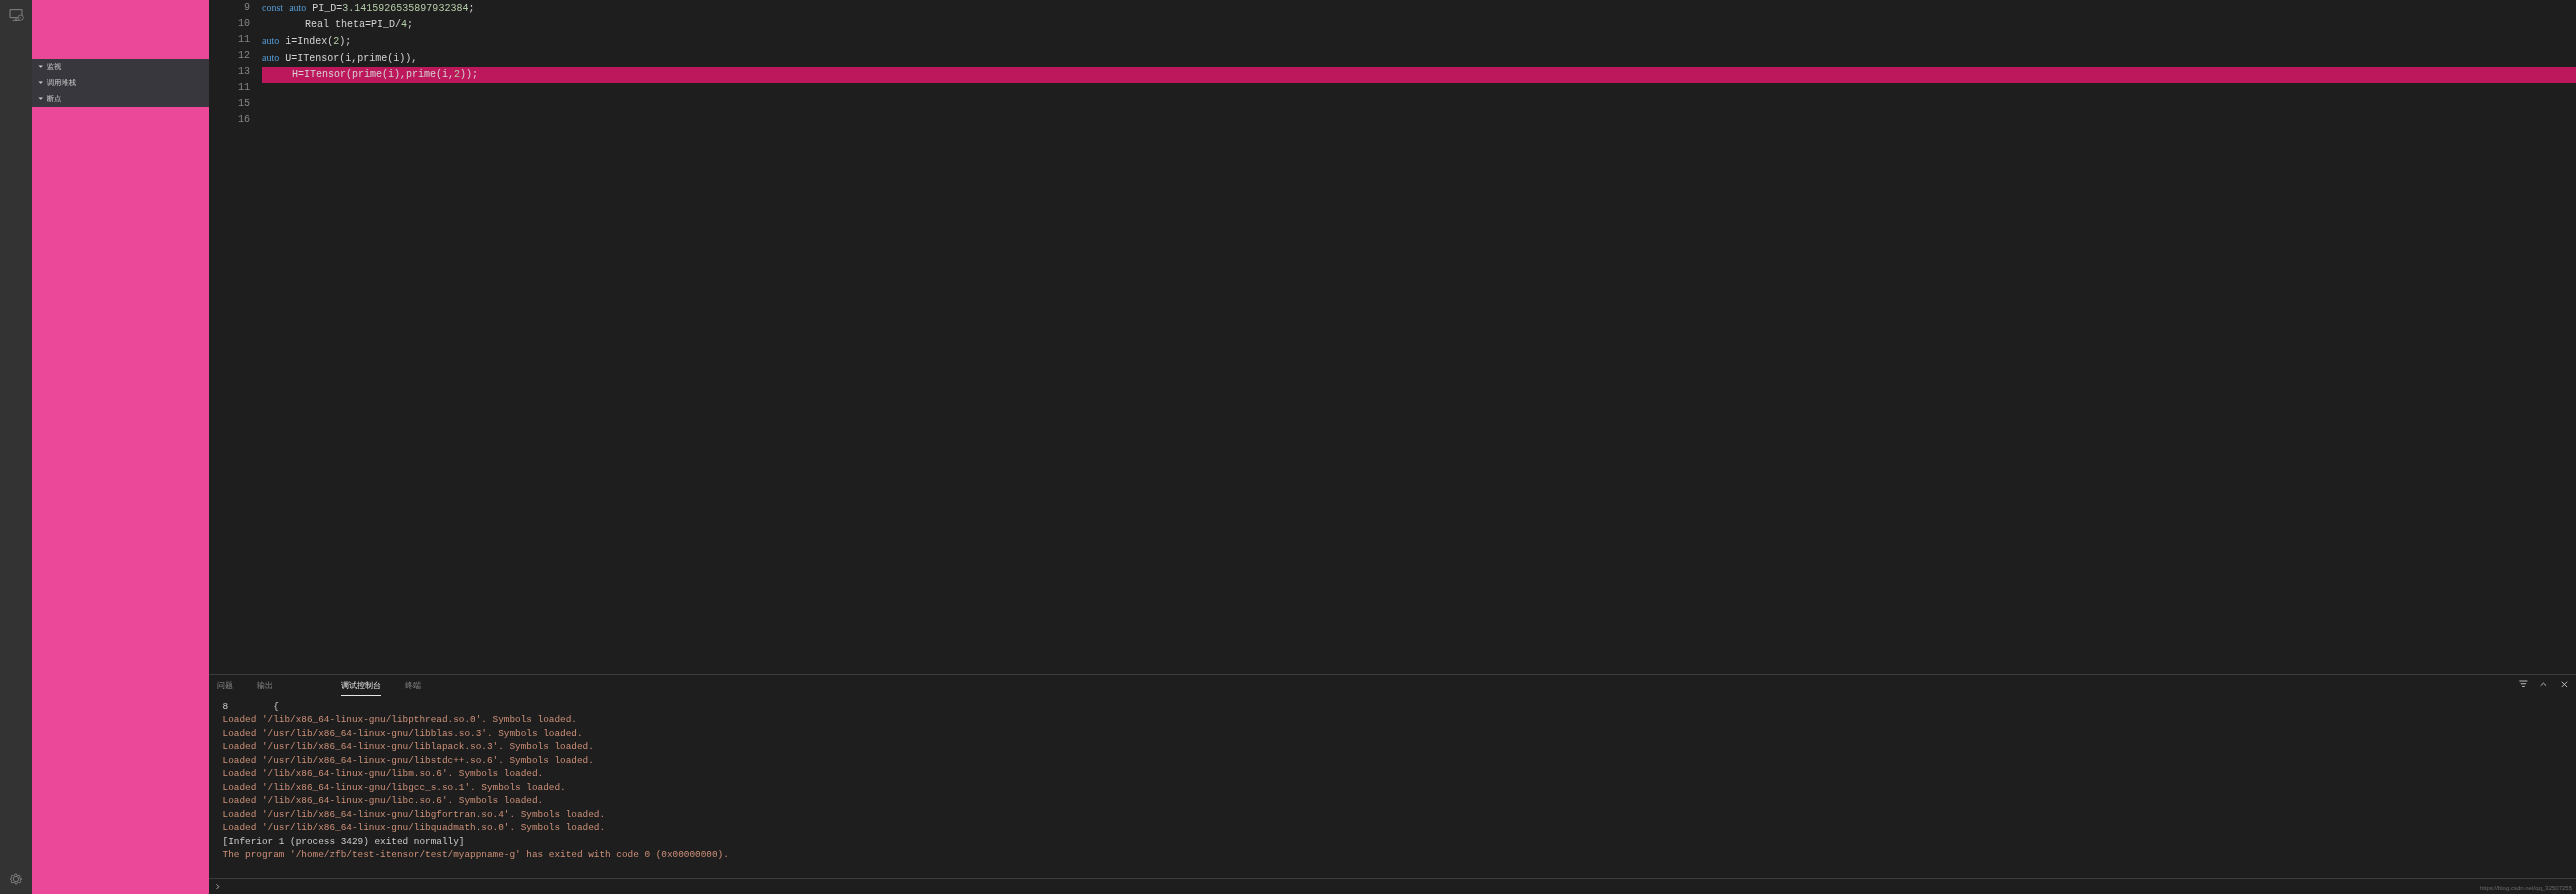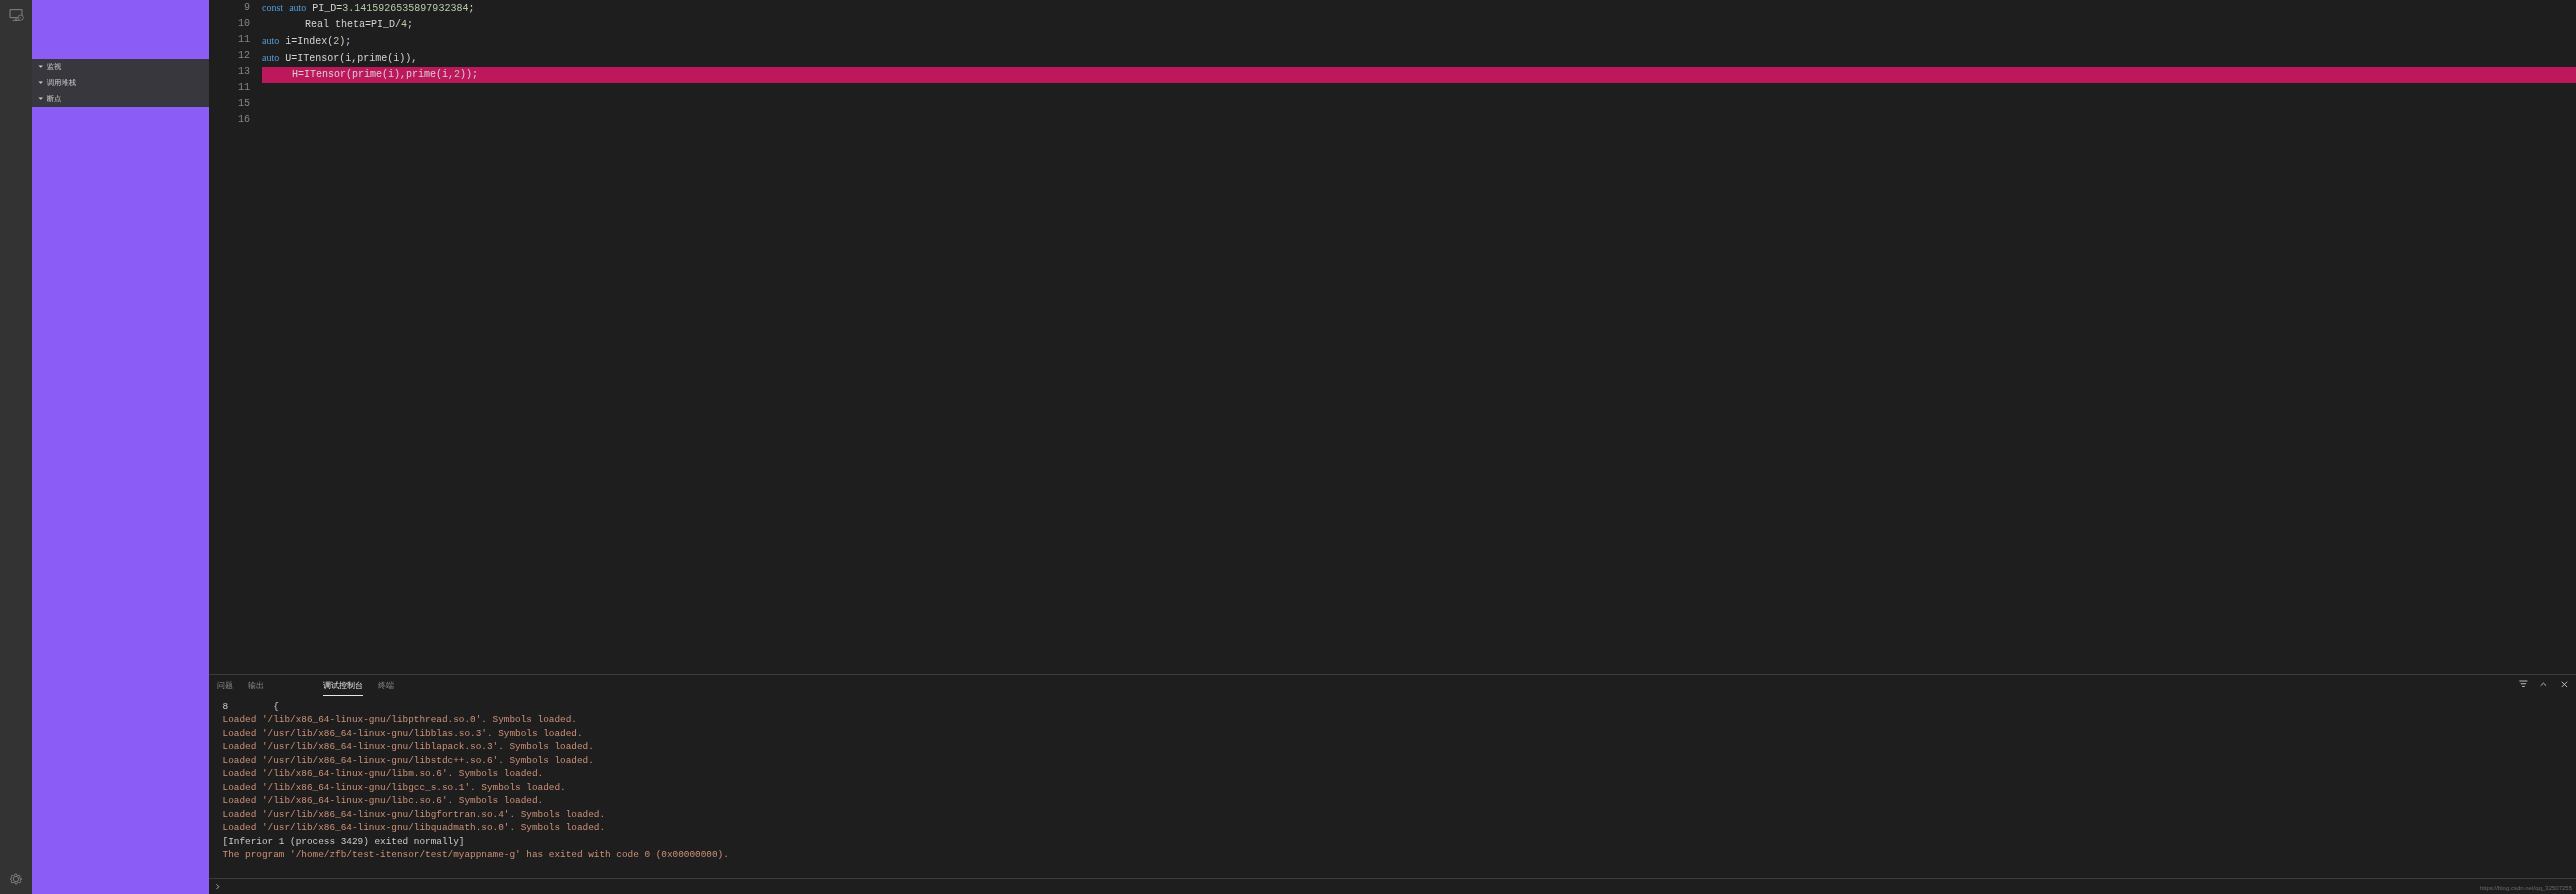--- a/index.html
+++ b/index.html
@@ -18,21 +18,21 @@
   display: flex;
   flex-direction: column;
   justify-content: space-between;
   align-items: center;
   padding: 6.7px 0;
 }
 .activity-bar .top-icons, .activity-bar .bottom-icons { display: flex; flex-direction: column; gap: 13.5px; align-items: center; }
 .activity-icon { width: 16px; height: 16px; fill: #858585; cursor: pointer; }
 .sidebar {
   width: 177px;
-  background: #8b5cf6;
+  background: #ec4899;
   display: flex;
   flex-direction: column;
   overflow: hidden;
   text-align: center;
 }
 .sidebar-section { display: flex; flex-direction: column; }
 .sidebar-header {
   height: 16px;
   display: flex;
   align-items: center;
@@ -80,21 +80,21 @@
   flex-direction: column;
   border-top: 0.7px solid #3c3c3c;
   background: #1e1e1e;
   position: relative;
 }
 .panel-tabs {
   height: 22px;
   display: flex;
   align-items: center;
   padding: 0 8px;
-  gap: 15px;
+  gap: 24px;
   border-bottom: 0.7px solid #1e1e1e;
 }
 .panel-tab { font-size: 8px; color: #888; cursor: pointer; padding: 4px 0; }
 .panel-tab.active { color: #e7e7e7; border-bottom: 0.7px solid #e7e7e7; margin-left: 44px; }
 .panel-actions { position: absolute; right: 6.7px; top: 4px; display: flex; gap: 9.4px; }
 .panel-action-icon { width: 10.8px; height: 10.8px; fill: #c5c5c5; cursor: pointer; }
 .panel-output {
   flex: 1;
   padding: 2.7px 13.5px;
   font-family: Consolas, "Courier New", monospace;

